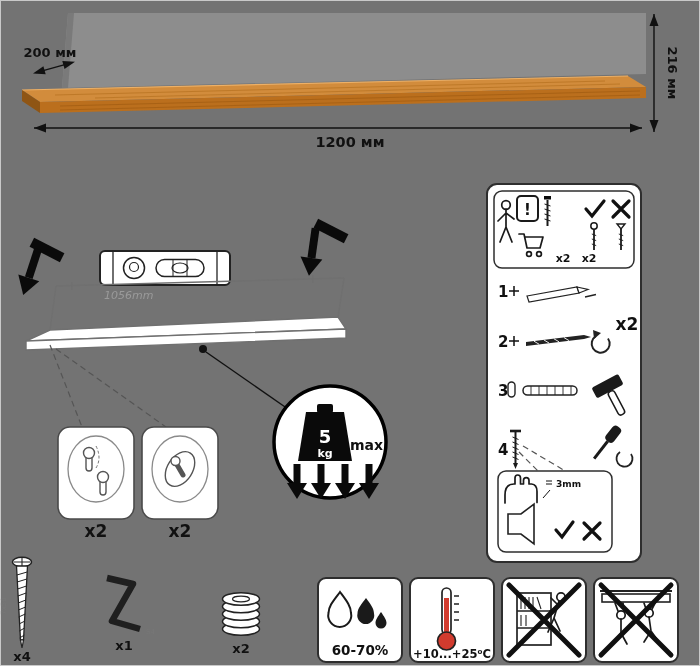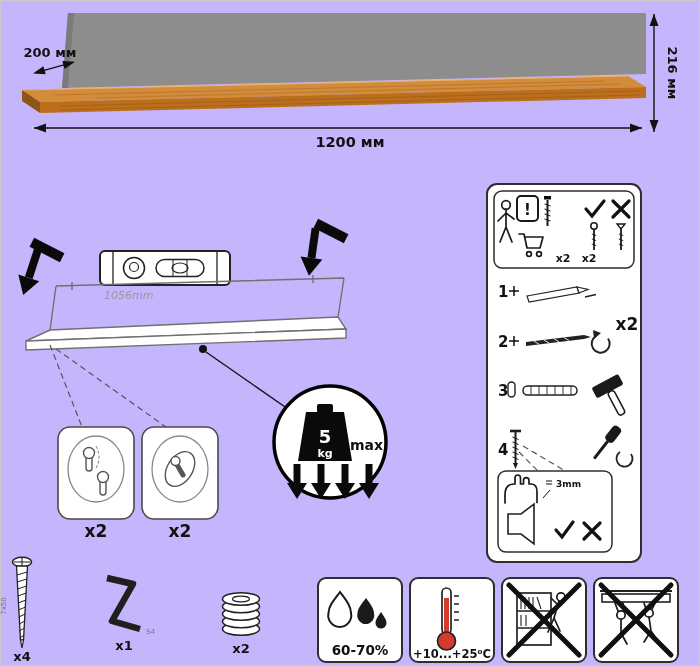--- a/index.html
+++ b/index.html
@@ -1,17 +1,17 @@
 <!DOCTYPE html>
 <html><head>
 <meta charset="utf-8">
 <style>
   html,body { margin:0; padding:0; background:#fff; }
   .canvas {
-    position:relative; width:700px; height:666px; background:#c4b5fd;
+    position:relative; width:700px; height:666px; background:#737373;
     font-family:"DejaVu Sans","Liberation Sans",sans-serif;
     box-shadow: inset 0 0 0 1px #c9c9c9;
     overflow:hidden;
     text-decoration:underline;
   }
   svg { position:absolute; left:0; top:0; }
   text { font-family:"DejaVu Sans","Liberation Sans",sans-serif; fill:#111; }
   .dim      { font-size:13px; font-weight:bold; }
   .dim-lg   { font-size:14.5px; font-weight:bold; }
   .count    { font-size:17px; font-weight:bold; }

